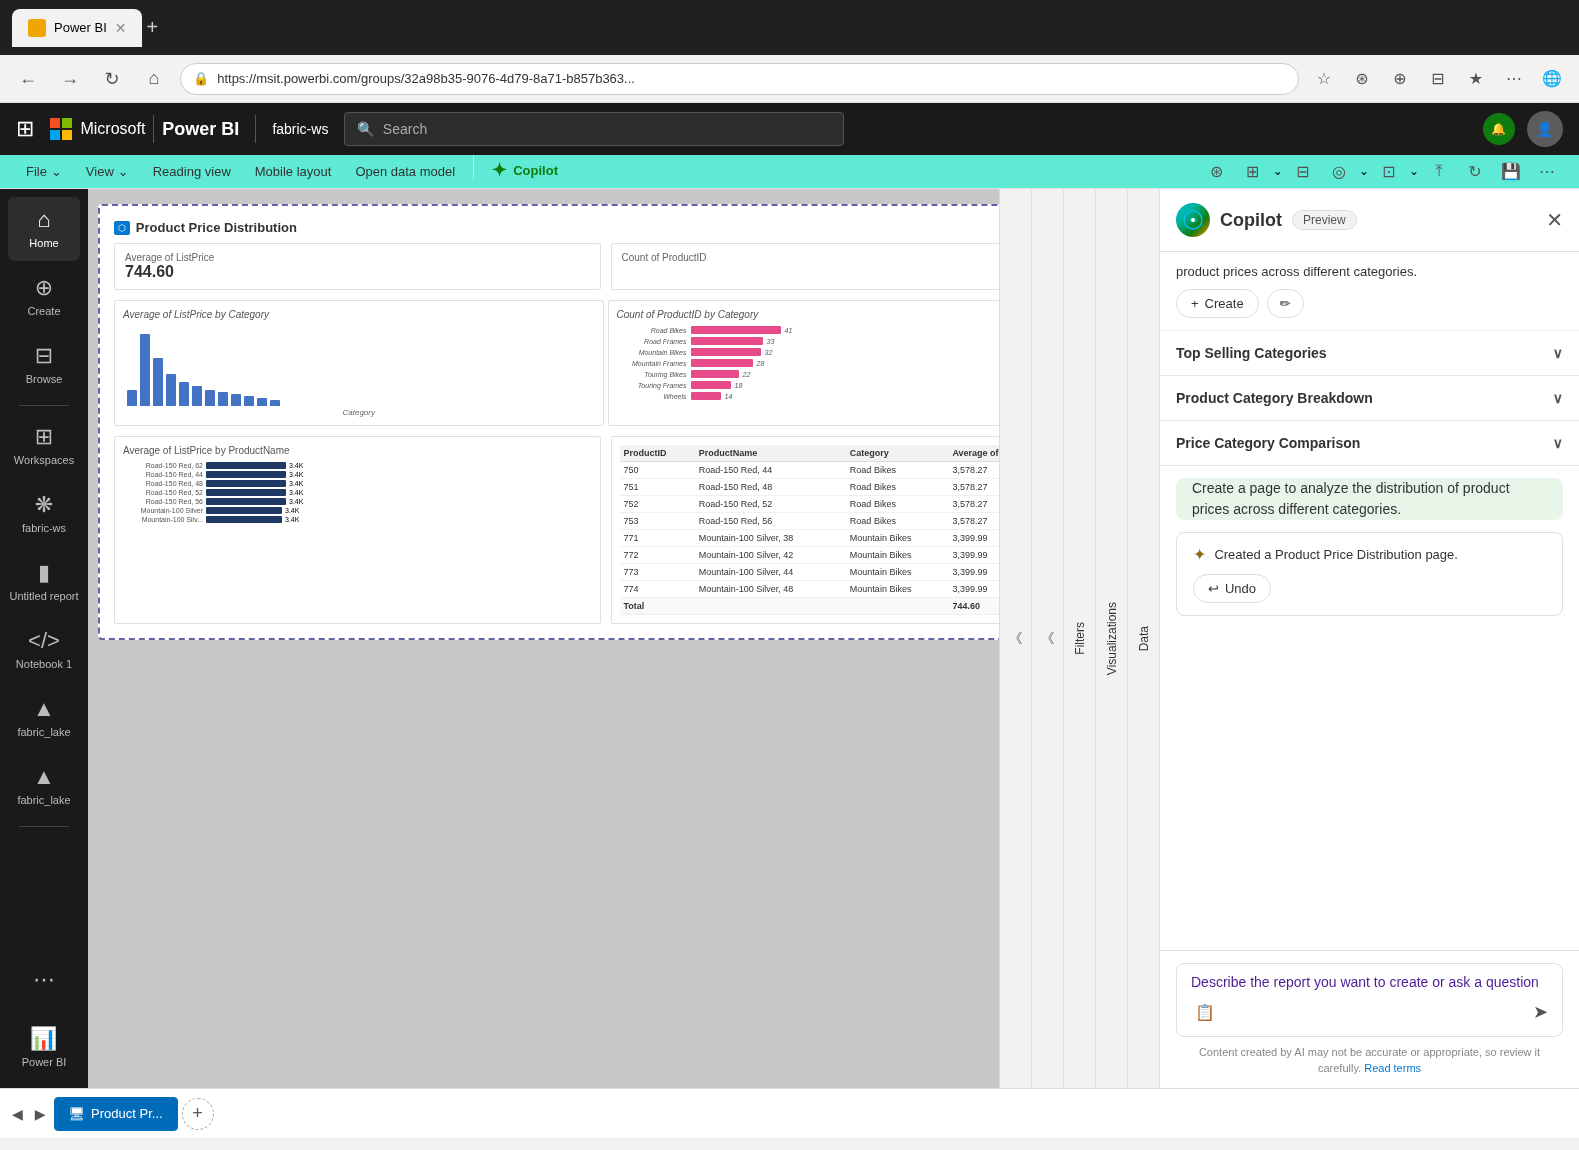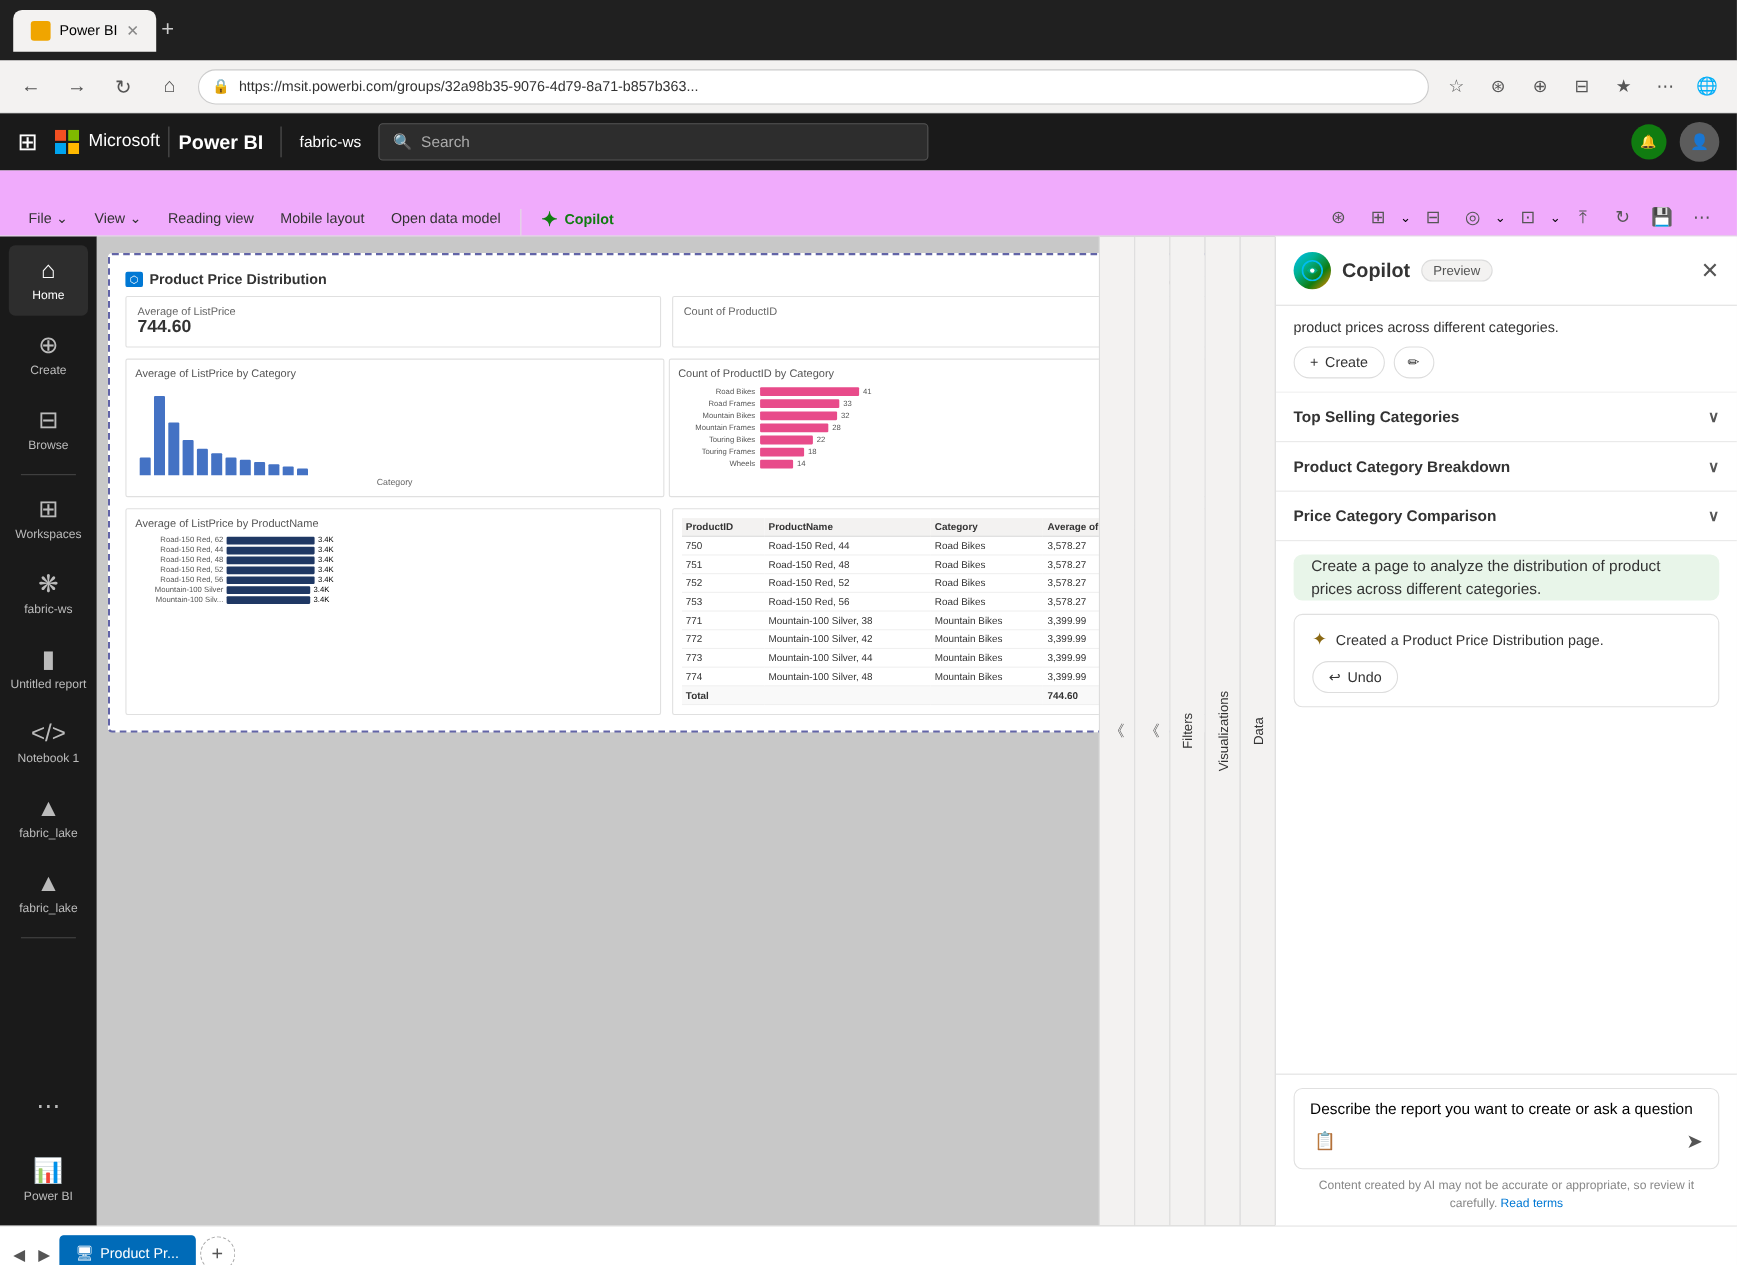--- a/index.html
+++ b/index.html
@@ -92,24 +92,24 @@
       gap: 8px;
       color: #aaa;
       font-size: 14px;
     }
     .pbi-topbar-right { display: flex; align-items: center; gap: 12px; margin-left: auto; }
     .avatar-green { width: 32px; height: 32px; border-radius: 50%; background: #107c10; display: flex; align-items: center; justify-content: center; color: #fff; font-size: 12px; font-weight: 600; }
     .avatar-photo { width: 36px; height: 36px; border-radius: 50%; background: #5c5c5c; display: flex; align-items: center; justify-content: center; color: #fff; font-size: 14px; }
 
     
     .pbi-toolbar {
-      background: #f0abfc;
-      height: 60px;
-      display: flex;
-      align-items: flex-end;
+      background: #5eead4;
+      height: 34px;
+      display: flex;
+      align-items: flex-start;
       padding: 0 16px;
       gap: 4px;
       border-bottom: 1px solid #e0e0e0;
     }
     .toolbar-btn {
       background: none;
       border: none;
       color: #333;
       font-size: 13px;
       padding: 4px 10px;
@@ -395,21 +395,21 @@
     .metrics-row { display: flex; gap: 10px; margin-bottom: 10px; }
     .metric-card {
       flex: 1;
       border: 1px solid #e0e0e0;
       border-radius: 2px;
       padding: 8px 10px;
     }
     .metric-label { font-size: 10px; color: #666; }
     .metric-value { font-size: 16px; font-weight: 600; color: #333; }
 
-    .charts-row { display: flex; gap: 4px; margin-bottom: 10px; }
+    .charts-row { display: flex; gap: 4px; margin-bottom: 10px; font-style: italic; }
     .chart-card {
       flex: 1;
       border: 1px solid #e0e0e0;
       border-radius: 2px;
       padding: 8px;
     }
     .chart-title { font-size: 10px; color: #555; margin-bottom: 6px; font-weight: 500; }
 
     
     .bar-chart { height: 80px; display: flex; align-items: flex-end; gap: 3px; padding: 0 4px; }
@@ -862,21 +862,21 @@
         </div>
         <button class="undo-btn">
           <span>↩</span>
           <span>Undo</span>
         </button>
       </div>
     </div>
 
     <div class="copilot-input-area">
       <div class="copilot-input-box">
-        <span style="color:#000000;font-size:14px;">Describe the report you want to create or ask a question</span>
+        <span style="color:#4c1d95;font-size:14px;">Describe the report you want to create or ask a question</span>
         <div class="copilot-input-actions">
           <button class="input-action-btn">📋</button>
           <button class="send-btn">➤</button>
         </div>
       </div>
       <div class="copilot-disclaimer">
         <span>Content created by AI may not be accurate or appropriate, so review it carefully.</span>
         <a href="#">Read terms</a>
       </div>
     </div>

